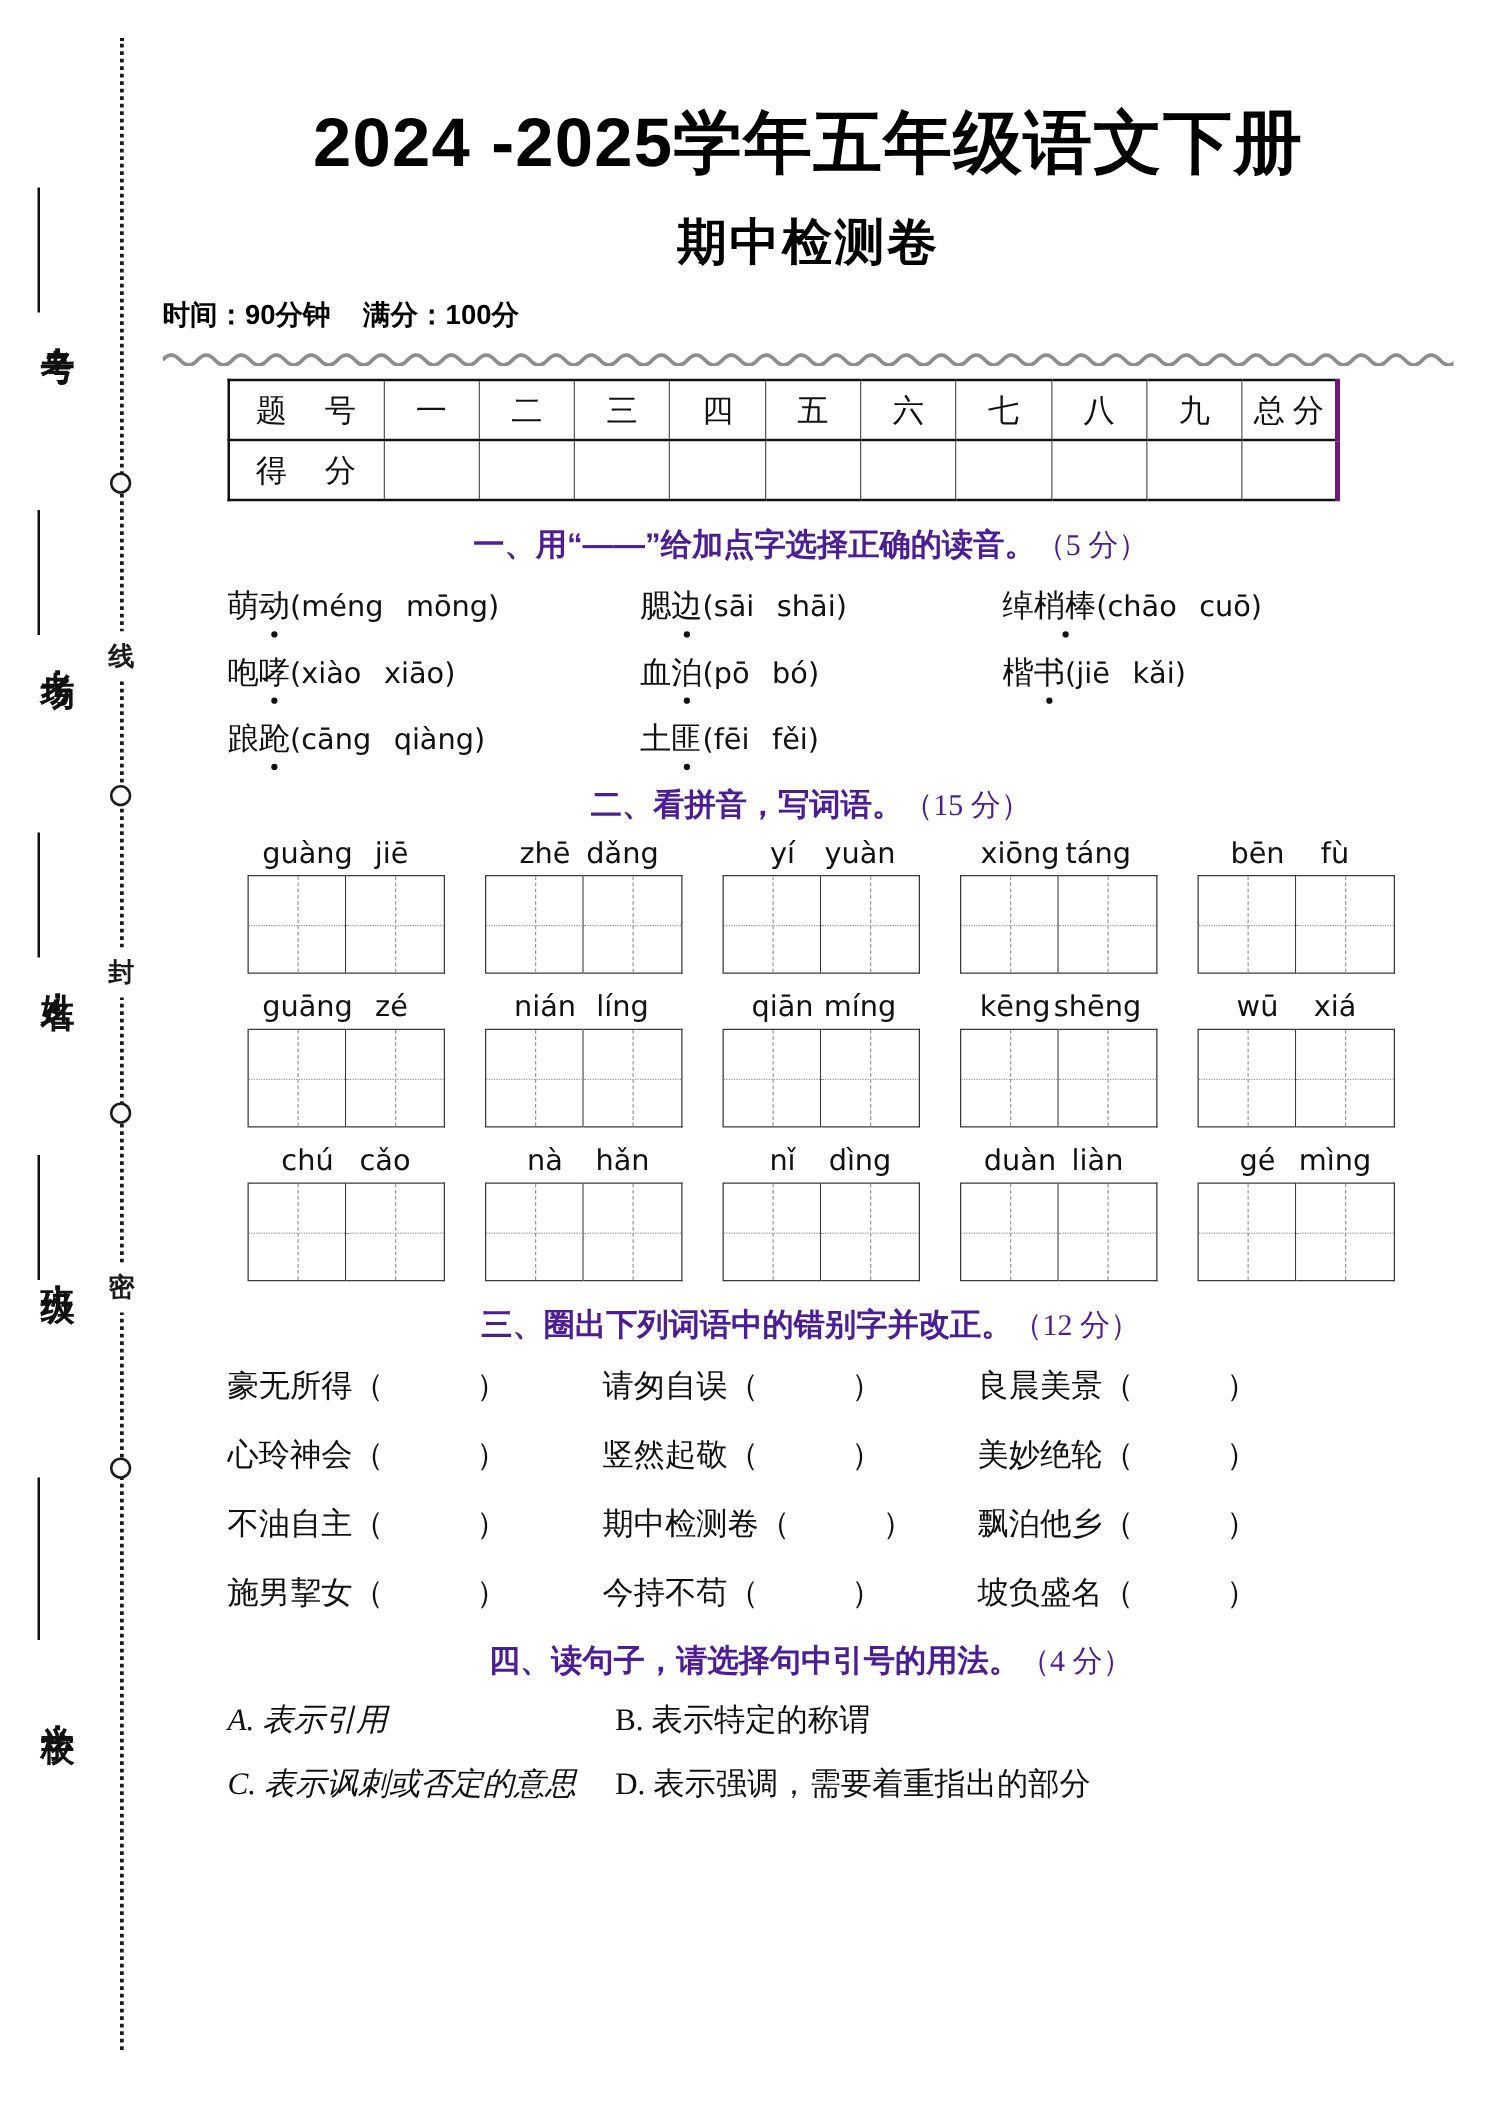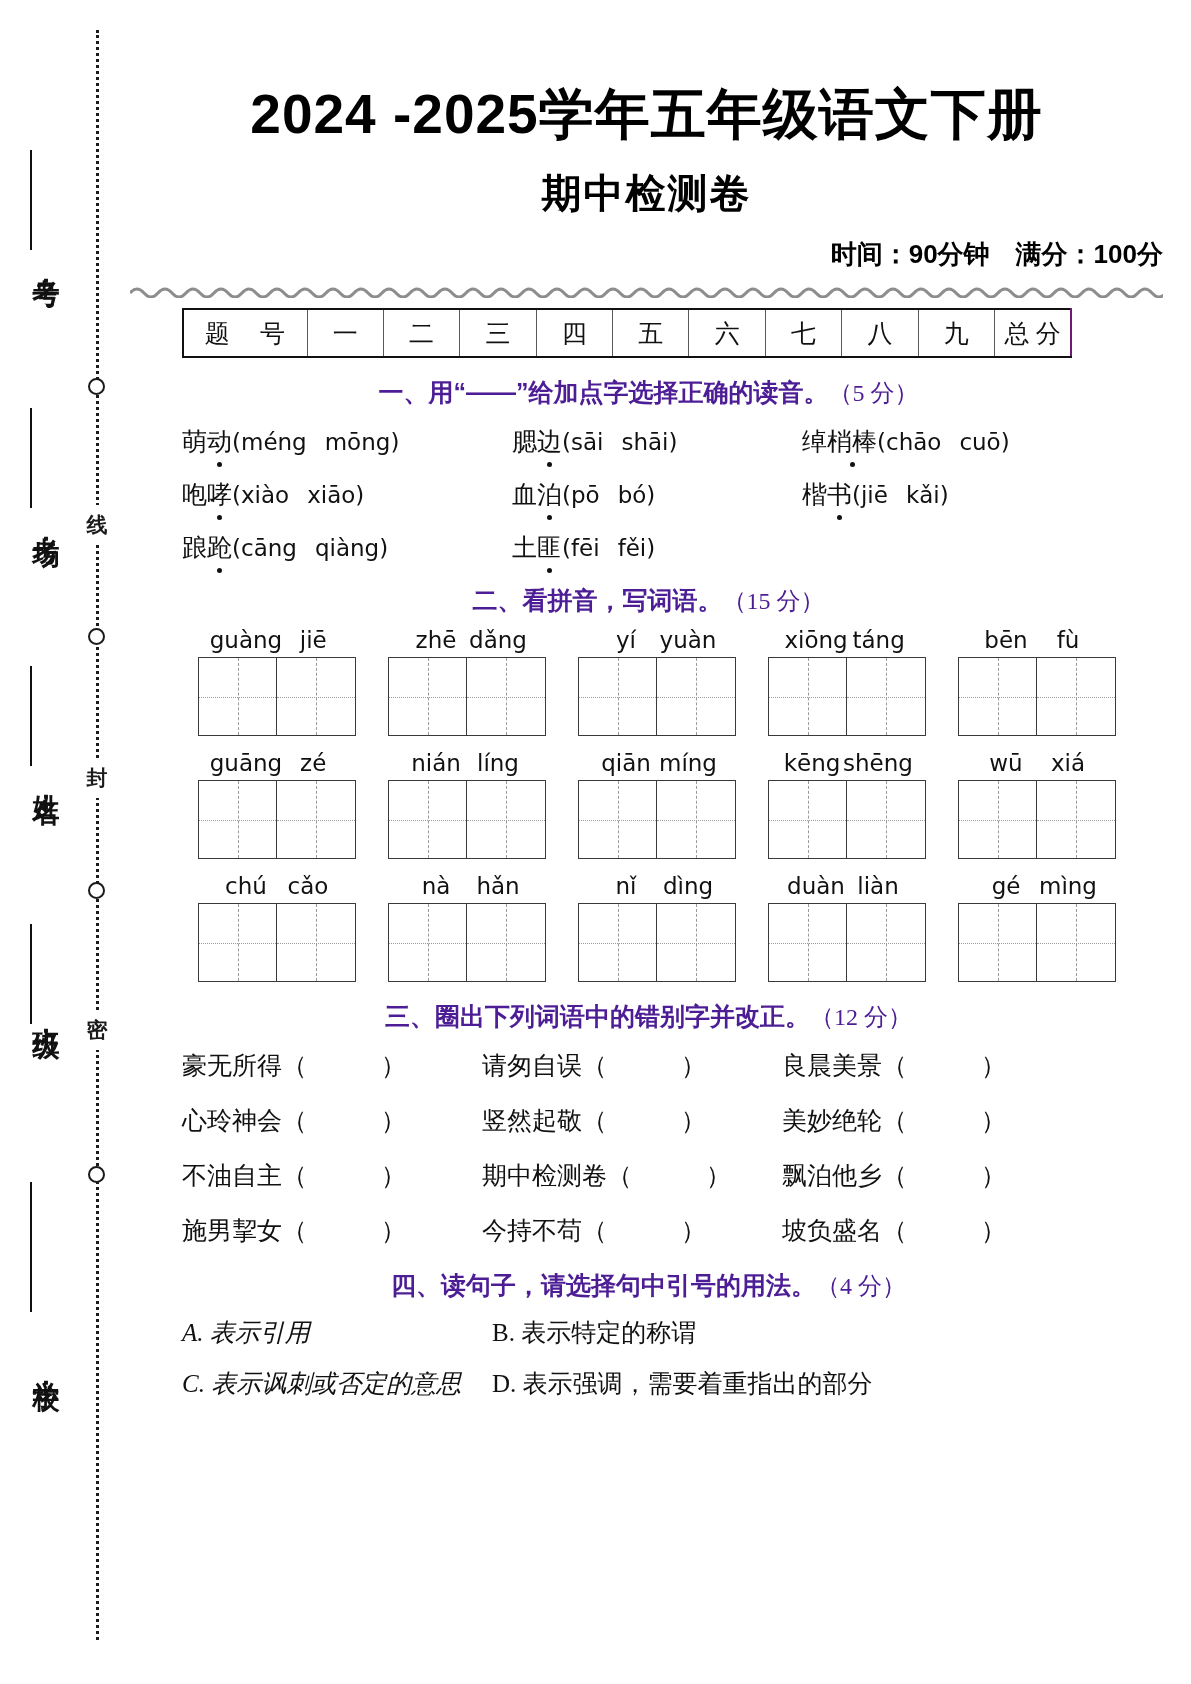--- a/index.html
+++ b/index.html
@@ -88,24 +88,24 @@
     margin-top: 14px;
     text-align: center;
     font-family: "Liberation Sans", sans-serif;
     font-weight: 700;
     font-size: 40px;
     letter-spacing: 2px;
     color: #000;
   }
   #exam-meta {
     margin-top: 16px;
-    text-align: right;
+    text-align: left;
     font-family: "Liberation Sans", sans-serif;
     font-weight: 700;
-    font-size: 26px;
+    font-size: 22px;
     color: #000;
   }
   #exam-meta .gap { display:inline-block; width: 26px; }
 
   
   #wave {
     margin: 12px 0 0 0;
     height: 14px;
     width: 100%;
     overflow: hidden;
@@ -130,21 +130,21 @@
   }
   table.score td.head-label {
     width: 124px;
     letter-spacing: 12px;
     padding-left: 12px;
   }
   table.score tr.row-top td { border-top: 2px solid #111; }
   table.score tr.row-top td { border-bottom: 2px solid #111; }
   table.score tr.row-bot td { border-bottom: 2px solid #111; }
   table.score td:first-child { border-left: 2px solid #111; }
-  table.score td:last-child { border-right: 2px solid #701a75; }
+  table.score td:last-child { border-right: 4px solid #701a75; }
 
   
   .q-head {
     font-family: "Liberation Sans", sans-serif;
     font-weight: 700;
     font-size: 25px;
     color: #4c1d95;
     margin: 18px 0 0 4px;
     white-space: nowrap;
     text-align: center;
@@ -293,20 +293,33 @@
           <td>二</td>
           <td>三</td>
           <td>四</td>
           <td>五</td>
           <td>六</td>
           <td>七</td>
           <td>八</td>
           <td>九</td>
           <td>总 分</td>
         </tr>
+        <tr class="row-bot">
+          <td class="head-label">得 分</td>
+          <td></td>
+          <td></td>
+          <td></td>
+          <td></td>
+          <td></td>
+          <td></td>
+          <td></td>
+          <td></td>
+          <td></td>
+          <td></td>
+        </tr>
       </tbody>
     </table>
   </div>
 
   <div class="q-head">
     <span>一、用“——”给加点字选择正确的读音。</span><span class="pts">（5 分）</span>
   </div>
 
   <div class="sec1-rows">
     <div class="sec1-row">

